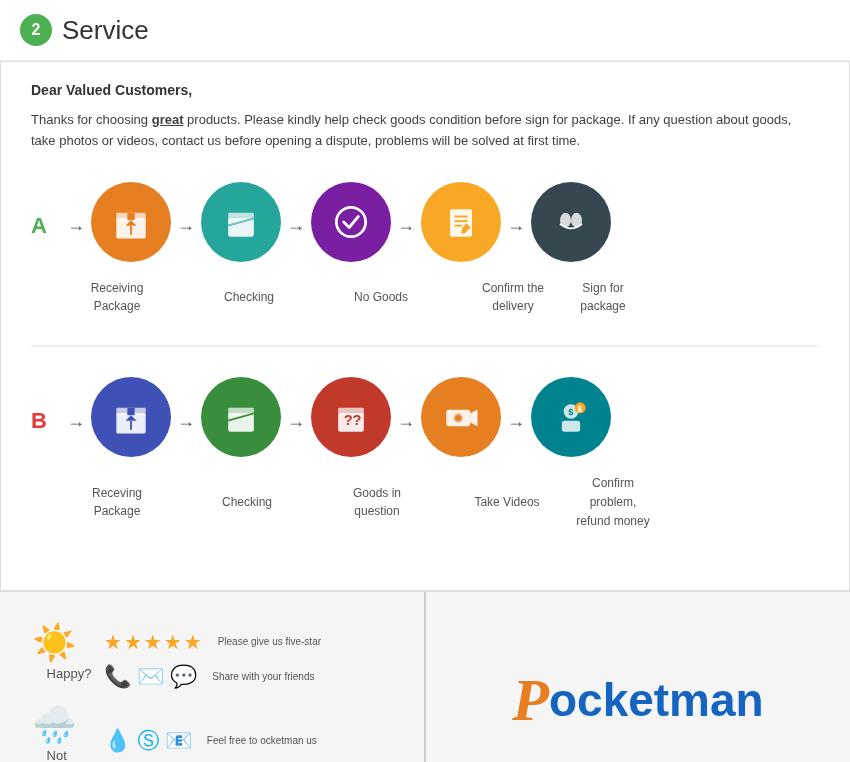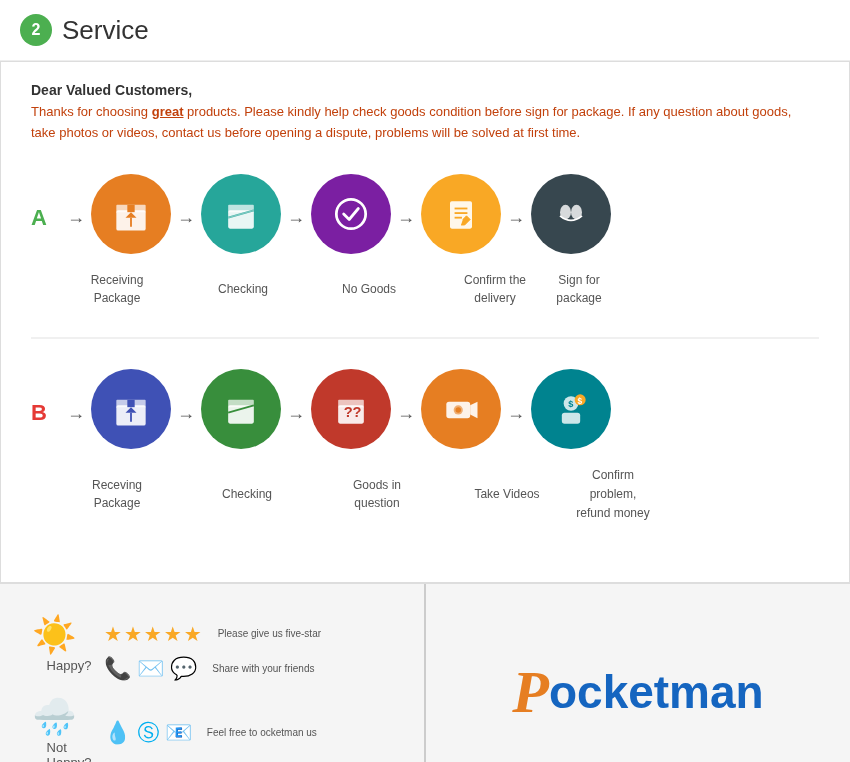--- a/index.html
+++ b/index.html
@@ -31,26 +31,26 @@
     .main-content {
       padding: 20px 30px 30px 30px;
       border: 1px solid #ddd;
       margin: 0;
     }
 
     .greeting {
       font-size: 14px;
       font-weight: bold;
       color: #333;
-      margin-bottom: 4px;
+      margin-bottom: 12px;
     }
 
     .description {
       font-size: 13px;
-      color: #c2410c;
+      color: #404040;
       line-height: 1.6;
       margin-bottom: 30px;
     }
     .description .highlight {
       font-weight: bold;
       text-decoration: underline;
     }
 
     
     .flow-section {
@@ -269,21 +269,21 @@
         <div class="circle circle-blue-gray">
           <svg class="icon-svg" viewBox="0 0 48 48" fill="none">
             <ellipse cx="18" cy="22" rx="6" ry="8" fill="white" opacity="0.8"></ellipse>
             <ellipse cx="30" cy="22" rx="6" ry="8" fill="white" opacity="0.8"></ellipse>
             <path d="M12,26 Q24,36 36,26" stroke="white" stroke-width="2" fill="none"></path>
           </svg>
         </div>
       </div>
     </div>
 
-    <div class="flow-row" style="padding-left: 46px; gap: 4px;">
+    <div class="flow-row" style="padding-left: 46px; gap: 10px;">
       <div style="width:80px; text-align:center; margin-right:42px;">
         <span class="flow-label">Receiving Package</span>
       </div>
       <div style="width:80px; text-align:center; margin-right:42px;">
         <span class="flow-label">Checking</span>
       </div>
       <div style="width:80px; text-align:center; margin-right:42px;">
         <span class="flow-label">No Goods</span>
       </div>
       <div style="width:80px; text-align:center;">

